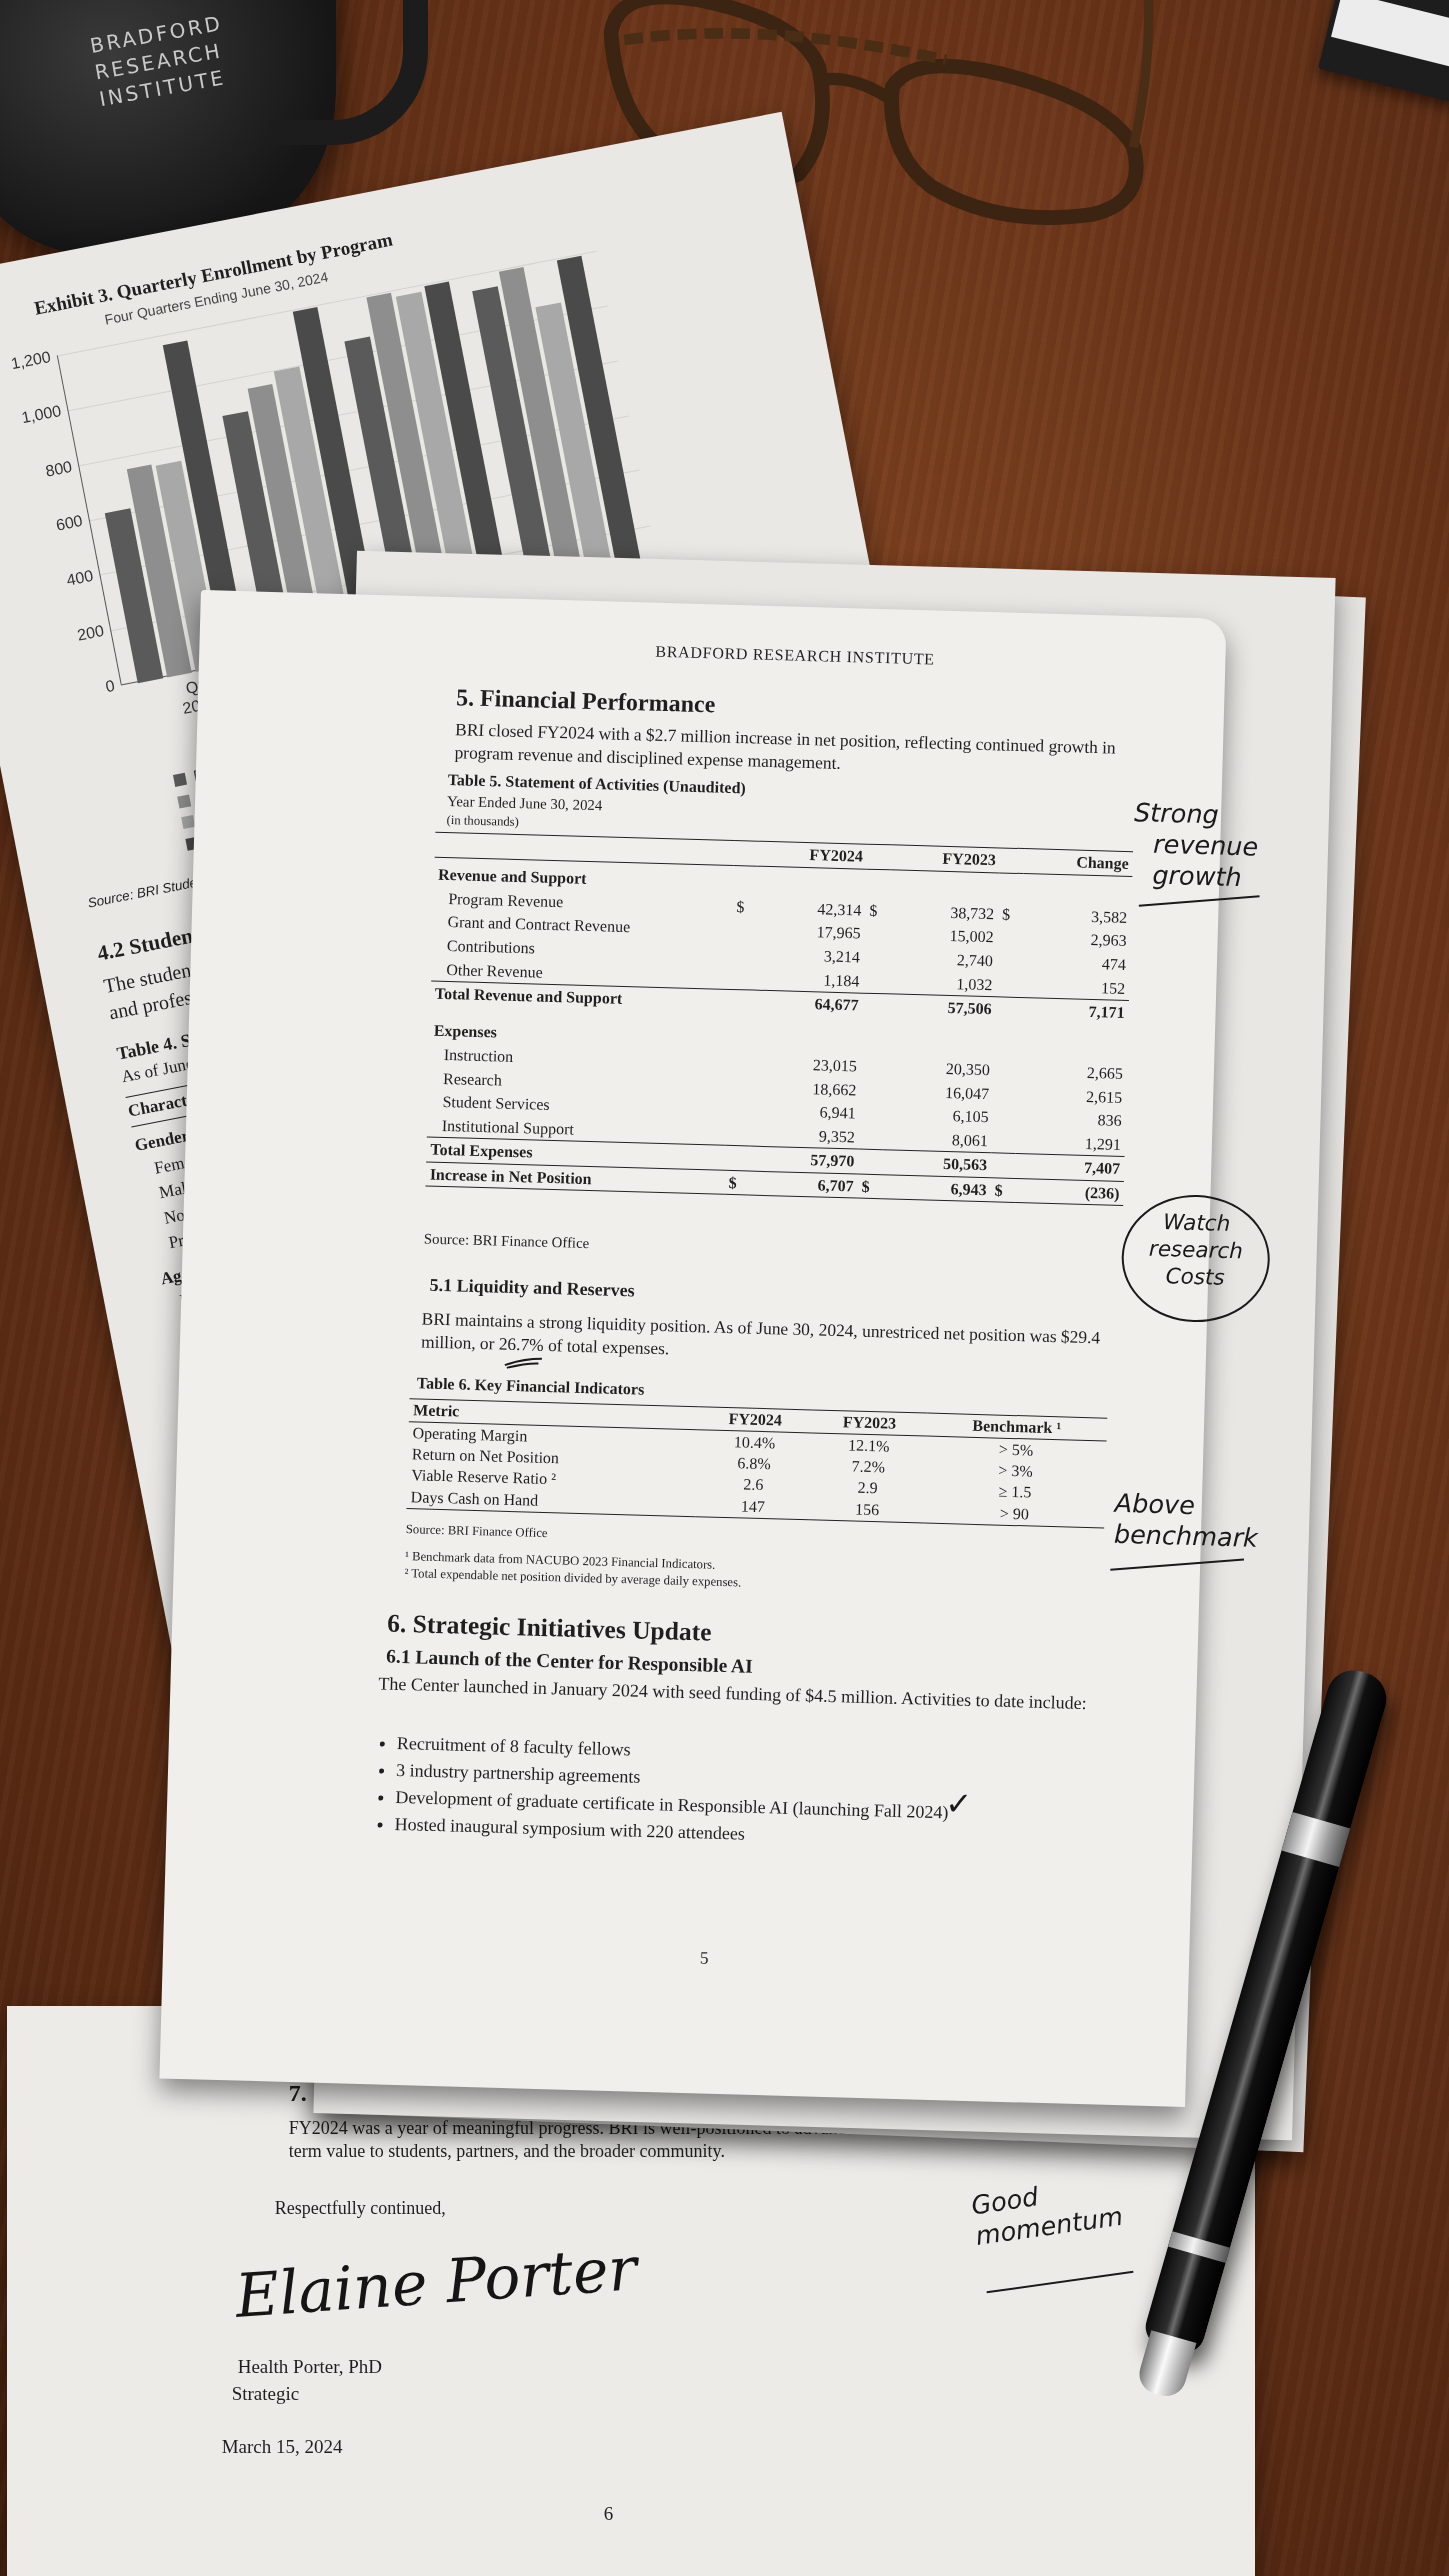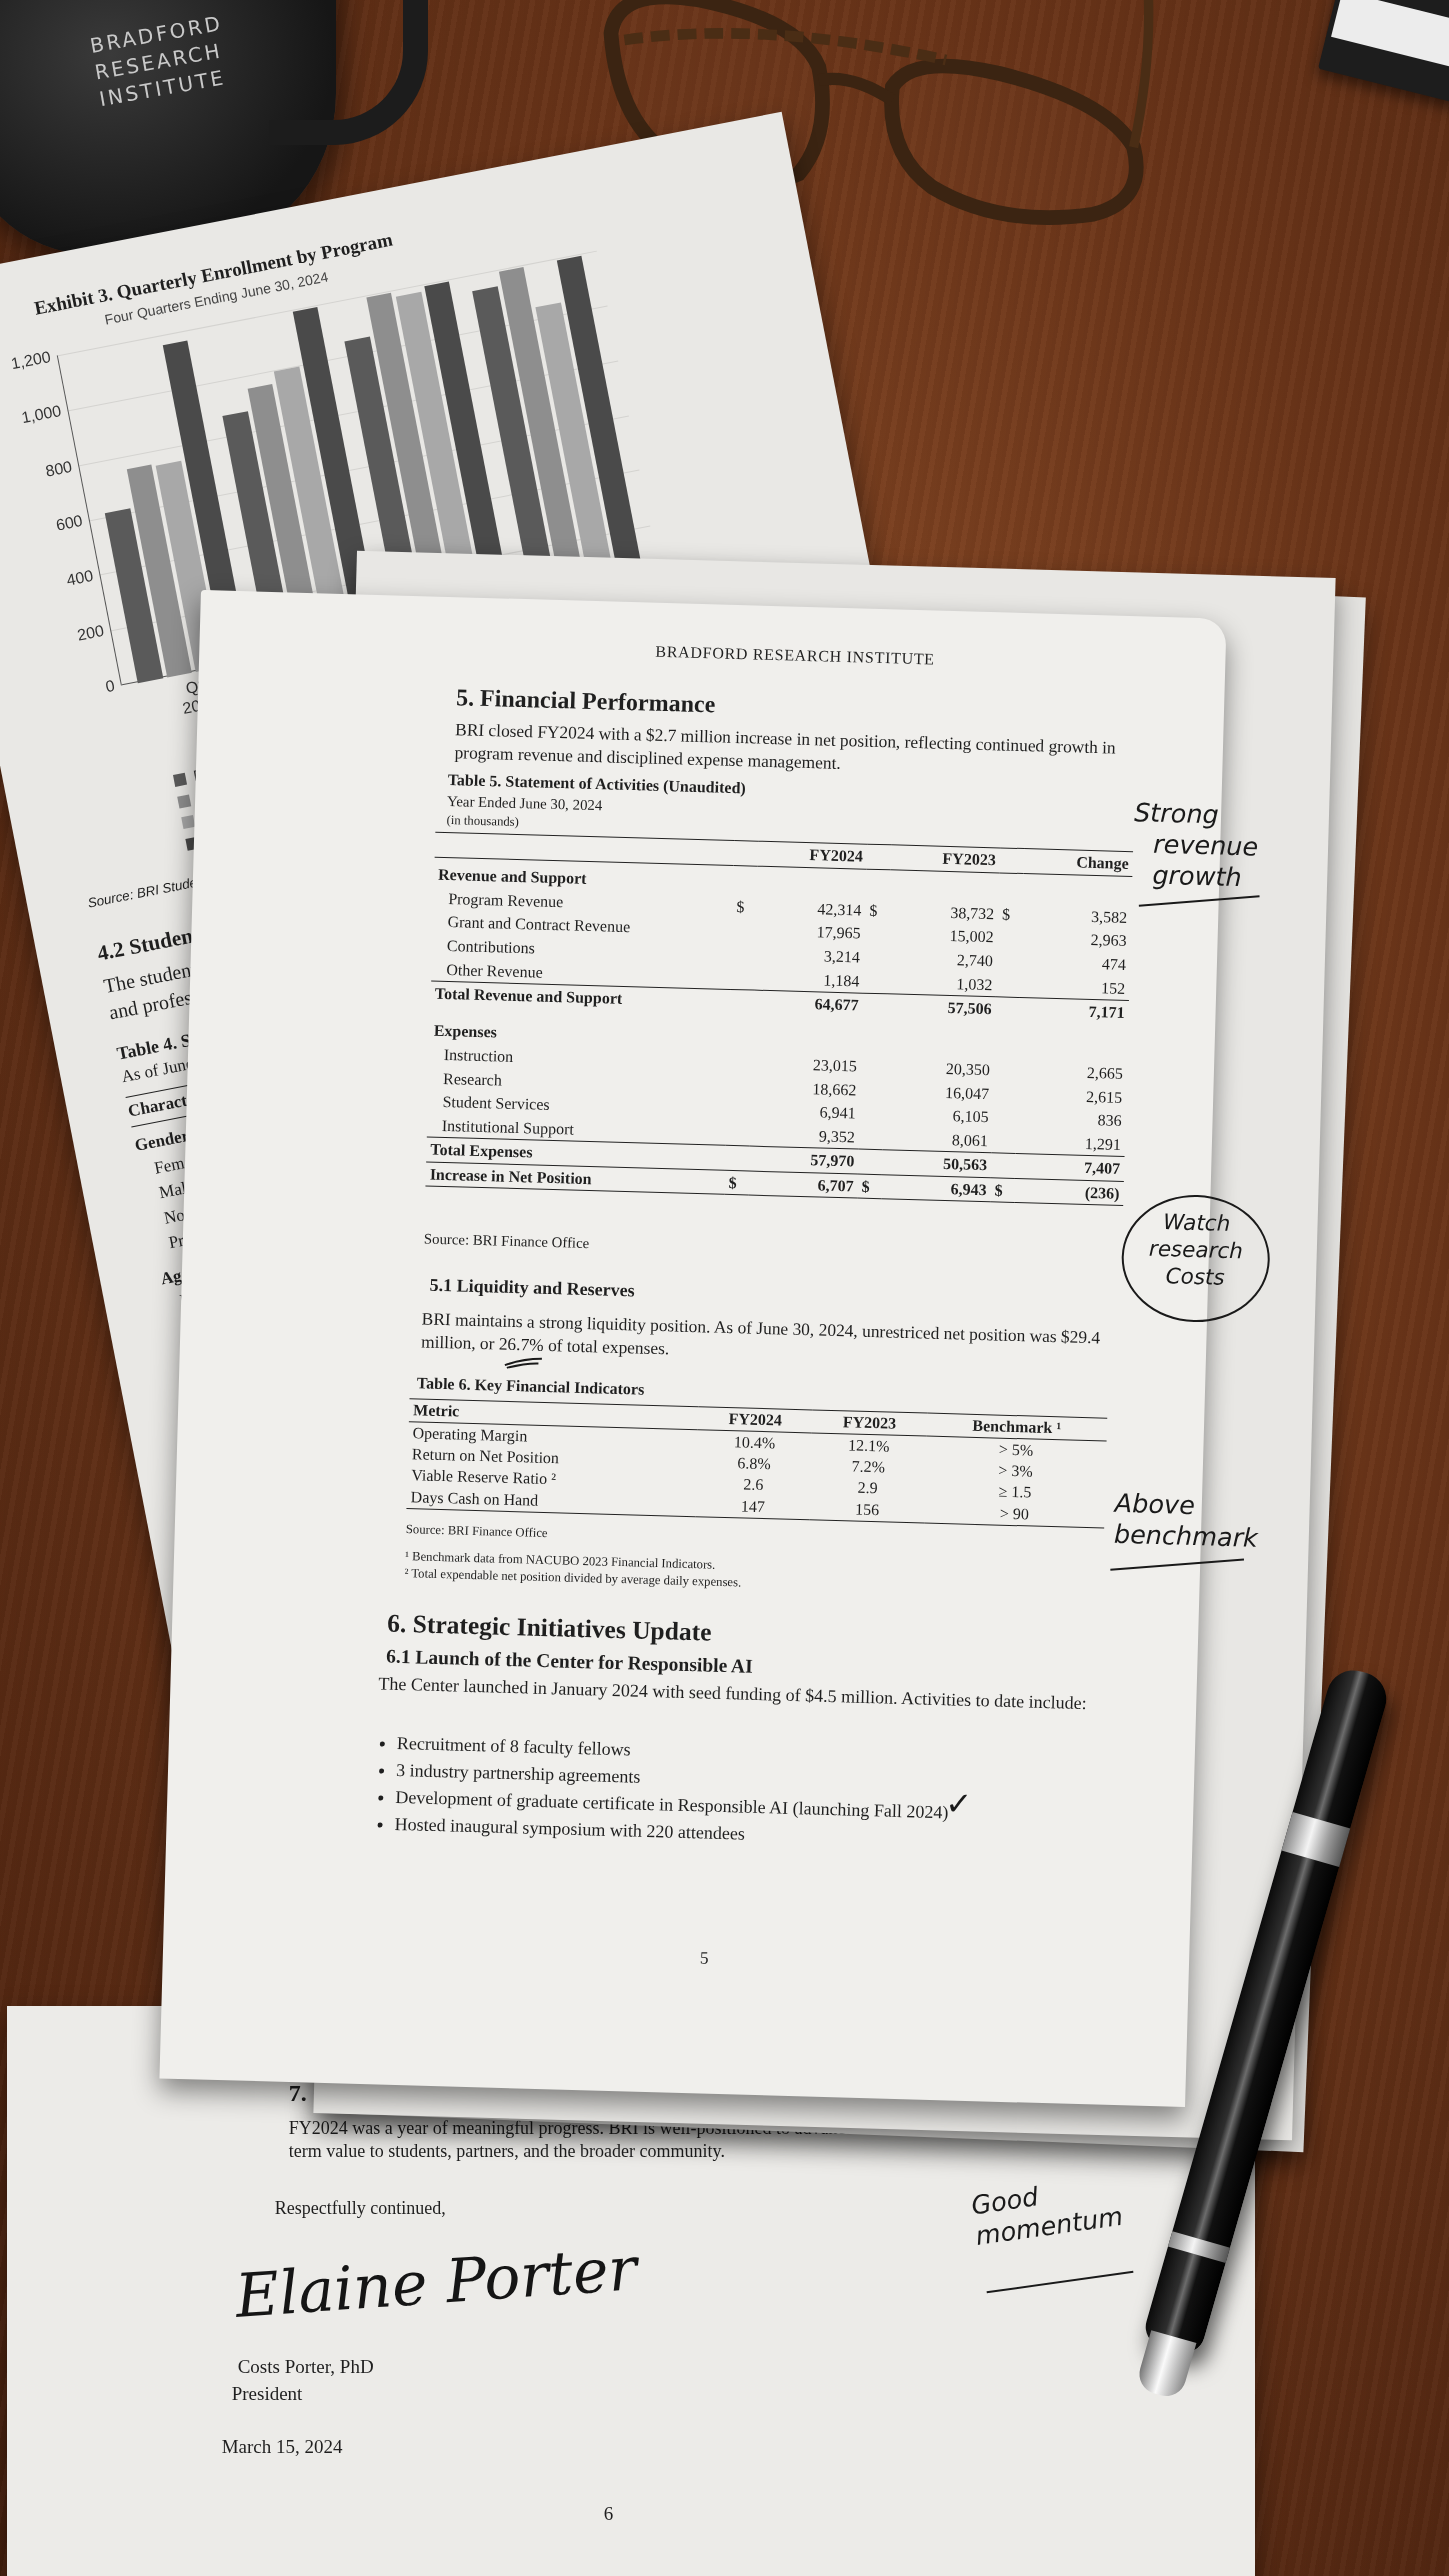--- a/index.html
+++ b/index.html
@@ -207,22 +207,22 @@
     <div style="width:282px; height:1.3px; background:#222; margin-top:4px;"></div>
     <div style="font-size:12px; font-family:'Liberation Sans',sans-serif;">Source: BRI Student Information Syst</div>
   </div>
 </div>
 
 <div class="paper page-bottom">
   <div class="abs t h2" style="left:282px; top:74px; font-size:24px;">7.  Conclusion</div>
   <div class="abs body" style="left:282px; top:111px; width:792px; font-size:18px;">FY2024 was a year of meaningful progress. BRI is well-positioned to advance its mission and deliver long-term value to students, partners, and the broader community.</div>
   <div class="abs t body" style="left:268px; top:191px; font-size:18px;">Respectfully continued,</div>
   <div class="abs t" style="left:228px; top:241px; font-family:'DejaVu Serif',serif; font-style:italic; font-size:60px; color:#151515; transform:rotate(-4deg);">Elaine Porter</div>
-  <div class="abs t body" style="left:231px; top:349px; font-size:19px;">Costs Porter, PhD</div>
-  <div class="abs t body" style="left:225px; top:376px; font-size:19px;">President</div>
+  <div class="abs t body" style="left:231px; top:349px; font-size:19px;">Health Porter, PhD</div>
+  <div class="abs t body" style="left:225px; top:376px; font-size:19px;">Strategic</div>
   <div class="abs t body" style="left:215px; top:429px; font-size:19px;">March 15, 2024</div>
   <div class="abs t body" style="left:597px; top:496px; font-size:19px;">6</div>
   <div class="abs hand" style="left:966px; top:174px; transform:rotate(-8deg);">
     <div>Good</div>
     <div>momentum</div>
   </div>
   <div class="abs" style="left:979px; top:275px; width:148px; height:2px; background:#1a1a1a; transform:rotate(-8deg);"></div>
 </div>
 
 <div class="paper page-stack1"></div>

